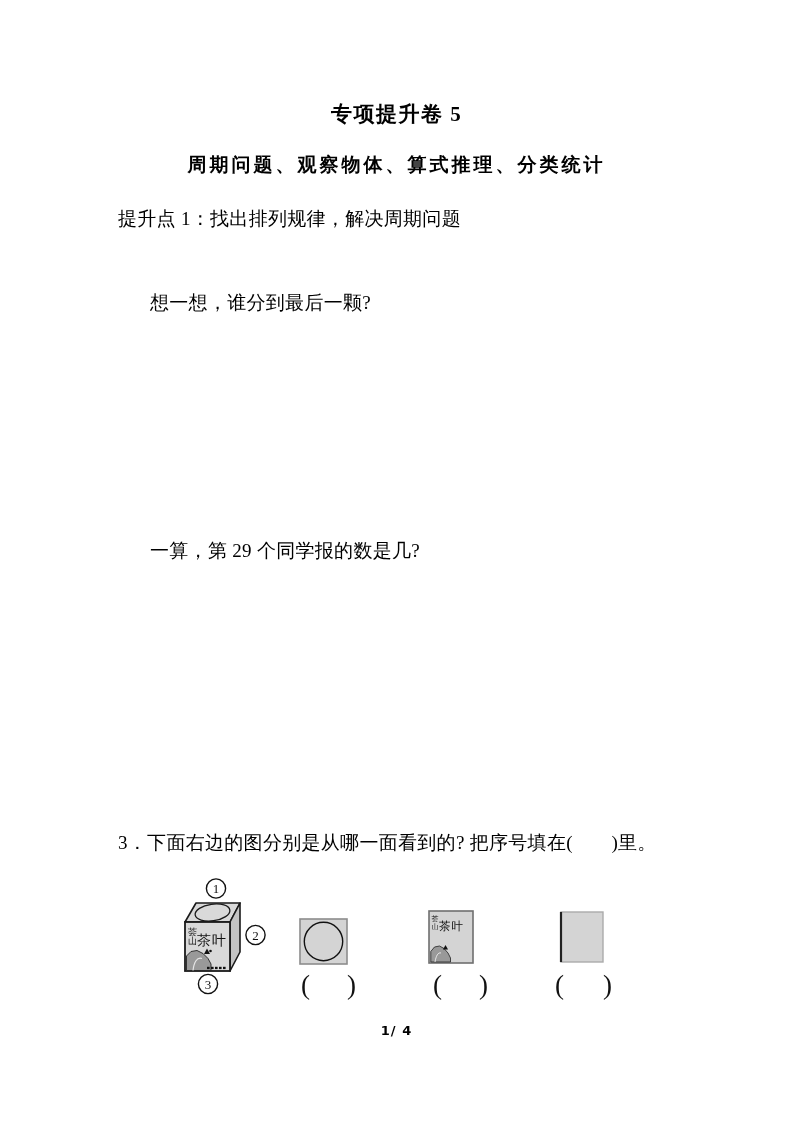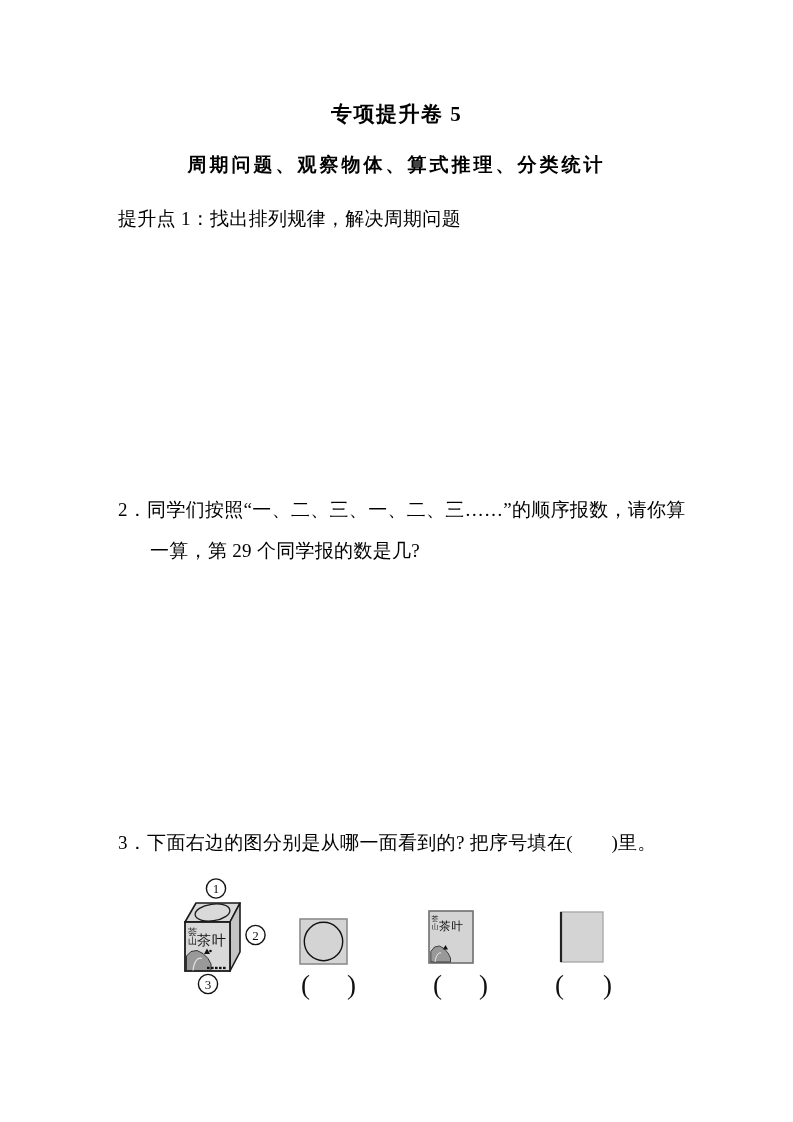--- a/index.html
+++ b/index.html
@@ -30,22 +30,22 @@
 </style>
 </head>
 <body>
 
 <div class="page">
 
   <div class="center-line title">专项提升卷 5</div>
   <div class="center-line subtitle">周期问题、观察物体、算式推理、分类统计</div>
 
   <div class="bodyline sec1">提升点 1：找出排列规律，解决周期问题</div>
+  <div class="bodyline q1b">想一想，谁分到最后一颗?</div>
 
-  <div class="bodyline q2a">2．同学们按照“一、二、三、一、二、三……”的顺序报数，请你算</div>
   <div class="bodyline q2b">一算，第 29 个同学报的数是几?</div>
 
   <div class="bodyline q3a">3．下面右边的图分别是从哪一面看到的? 把序号填在(　　)里。</div>
 
   <svg class="figure-svg" width="500" height="142" viewBox="0 0 500 142">
 
     <g>
 
       <polygon points="35,52 80,52 90,33 46,33" stroke="#1a1a1a" stroke-width="1.6" stroke-linejoin="round" fill="#d9d9d9"></polygon>
 
@@ -107,14 +107,15 @@
     </g>
 
     <g>
       <rect x="411" y="42" width="42" height="50" stroke="#ababab" stroke-width="1.4" fill="#d4d4d4"></rect>
       <line x1="411" y1="42" x2="411" y2="92" stroke="#222" stroke-width="2.2"></line>
       <text x="405" y="124" class="paren">(</text>
       <text x="453" y="124" class="paren">)</text>
     </g>
   </svg>
 
+  <div class="center-line pagenum">1/ 4</div>
 
 </div>
 
 </body></html>

